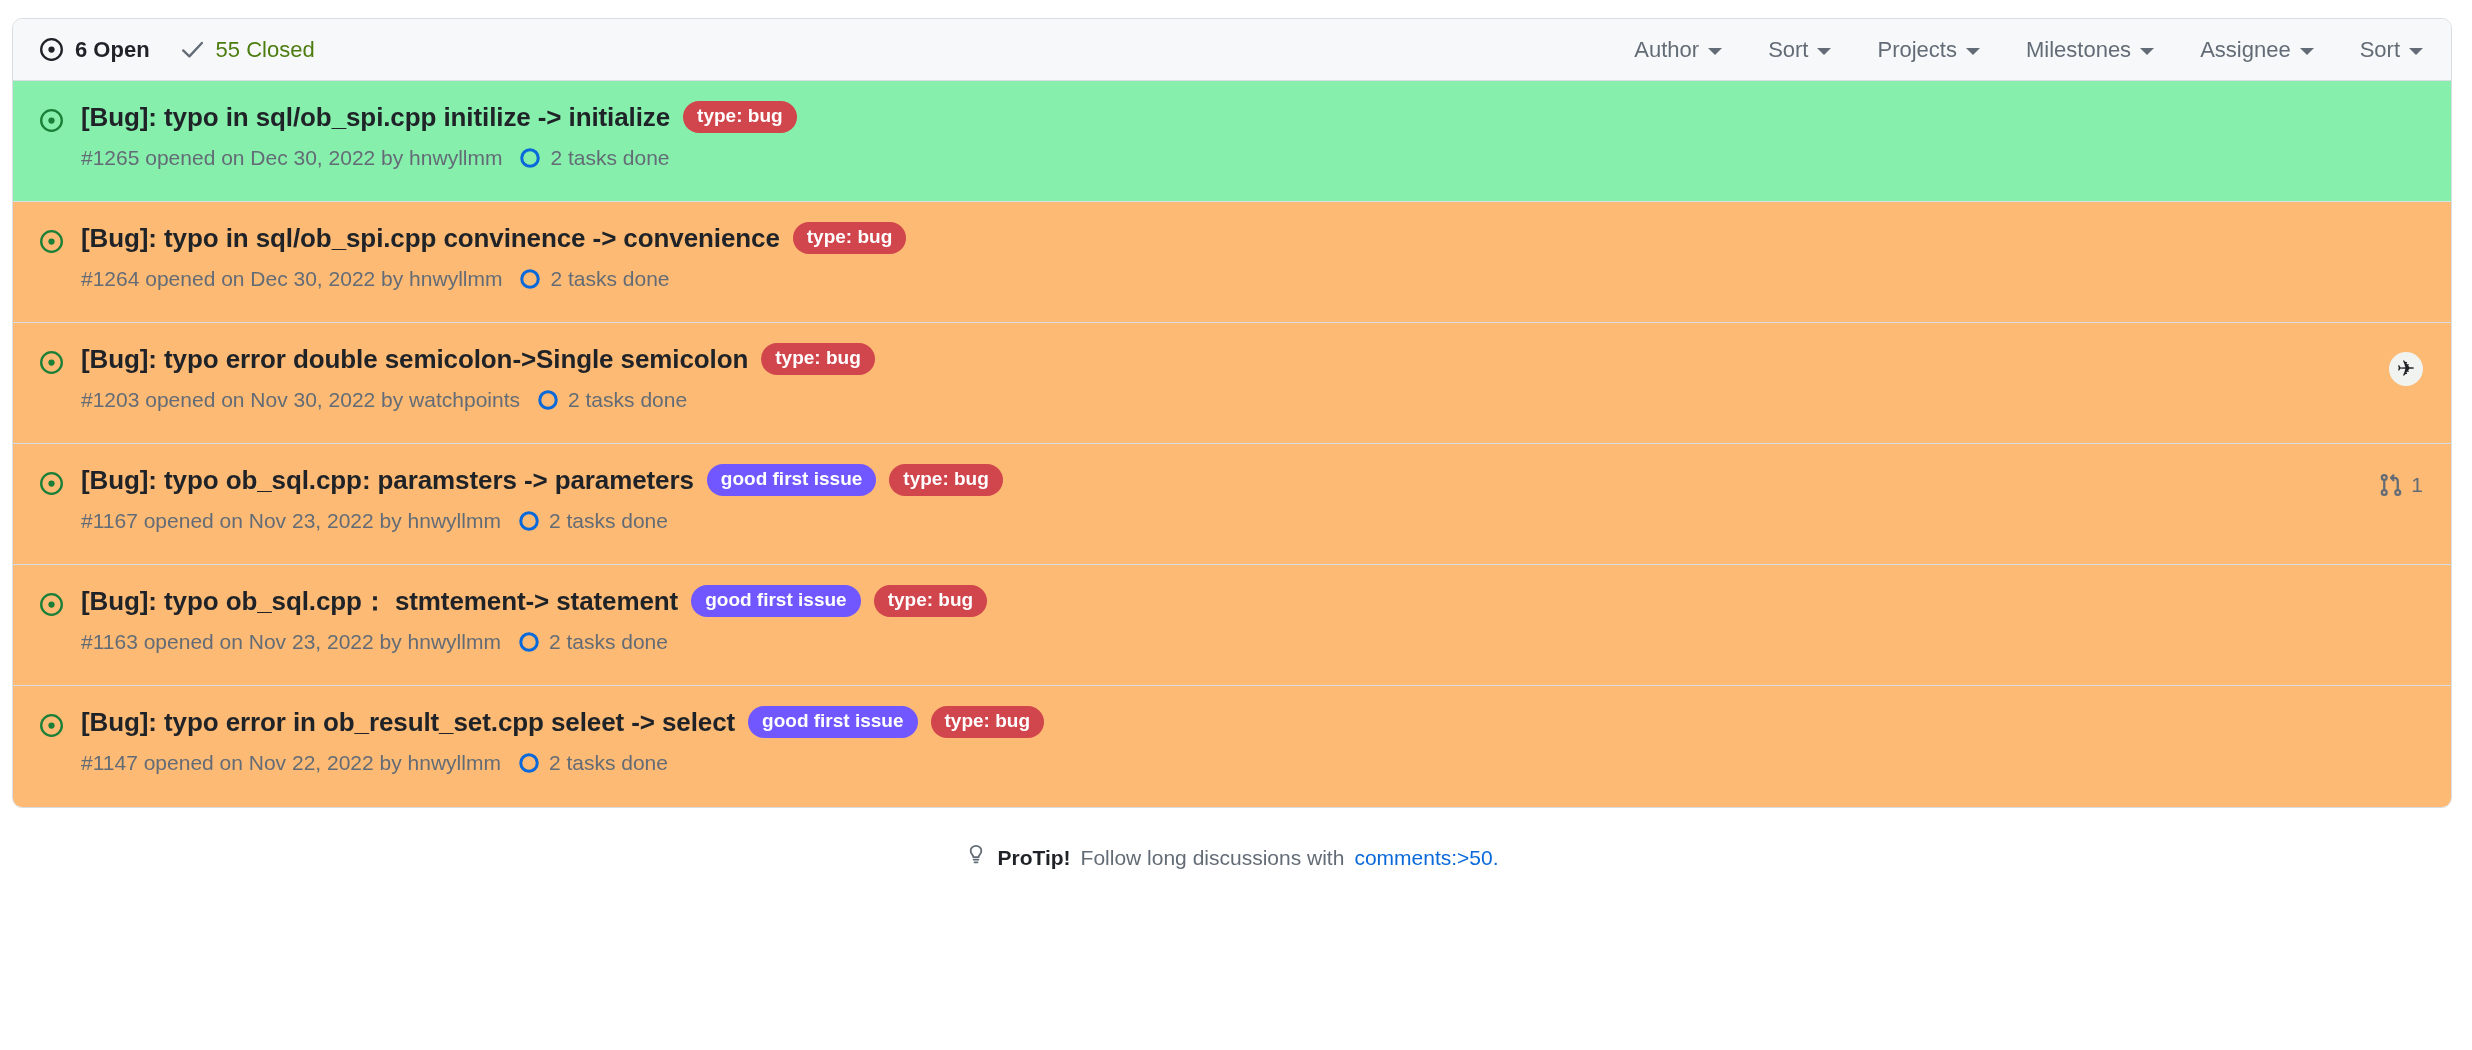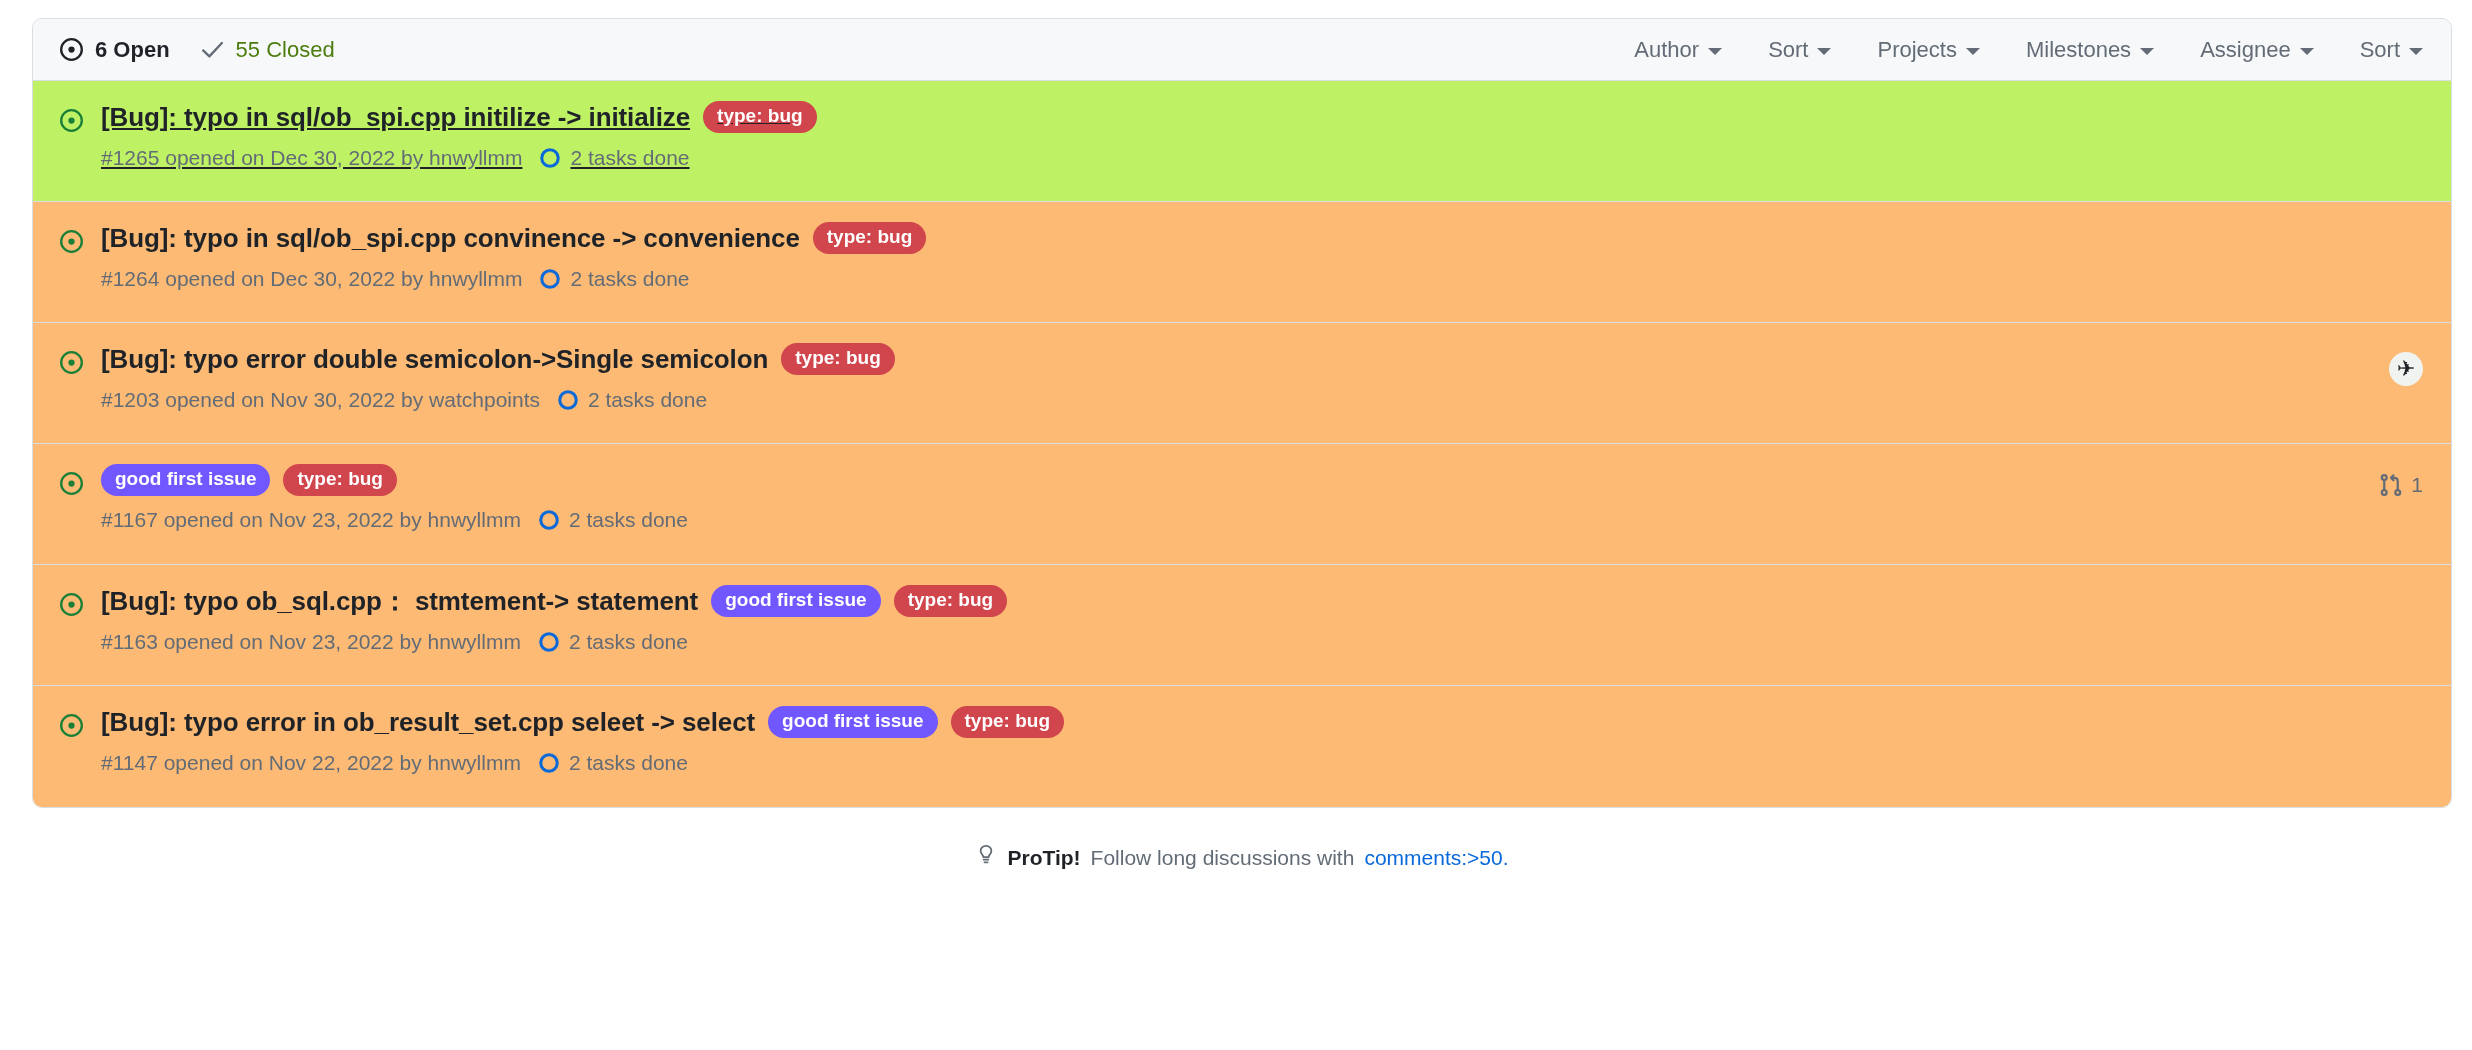--- a/index.html
+++ b/index.html
@@ -13,21 +13,21 @@
     font-family: "Liberation Sans", sans-serif;
     color: #1f2328;
     overflow: hidden;
   }
 
   .page {
     width: 2472px;
     height: 1050px;
     position: relative;
     box-sizing: border-box;
-    padding: 18px 20px 0 32px;
+    padding: 18px 20px 0 12px;
   }
 
   
   .issues-box {
     border: 1px solid #d8dee4;
     border-radius: 10px;
     overflow: hidden;
     background: #ffffff;
   }
 
@@ -91,21 +91,21 @@
   
   .issue-row {
     display: flex;
     align-items: flex-start;
     padding: 20px 28px 18px 26px;
     border-bottom: 1px solid #d8dee4;
     background: #fdba74;
     box-sizing: border-box;
     min-height: 121px;
   }
-  .issue-row.first { background: #bef264; text-decoration: underline; }
+  .issue-row.first { background: #86efac; }
   .issue-row.last { border-bottom: none; }
 
   .row-icon {
     flex: 0 0 auto;
     padding-top: 7px;
     margin-right: 17px;
   }
   .row-icon svg { display: block; }
 
   .row-main {
@@ -357,20 +357,21 @@
 
     <div class="issue-row">
       <div class="row-icon">
         <svg width="25" height="25" viewBox="0 0 16 16" aria-hidden="true">
           <circle cx="8" cy="8" r="6.6" fill="none" stroke="#1a7f37" stroke-width="1.5"></circle>
           <circle cx="8" cy="8" r="2" fill="#1a7f37"></circle>
         </svg>
       </div>
       <div class="row-main">
         <div class="title-line">
+          <span class="issue-title">[Bug]: typo ob_sql.cpp: paramsters -&gt; parameters</span>
           <span class="label-pill" style="background:#7057ff">good first issue</span>
           <span class="label-pill" style="background:#d1454c">type: bug</span>
         </div>
         <div class="meta-line">
           <span class="meta-text">#1167 opened on Nov 23, 2022 by hnwyllmm</span>
           <span class="task-group">
             <span>
               <svg width="22" height="22" viewBox="0 0 16 16" aria-hidden="true">
                 <circle cx="8" cy="8" r="6" fill="none" stroke="#0969da" stroke-width="2.2"></circle>
               </svg>

